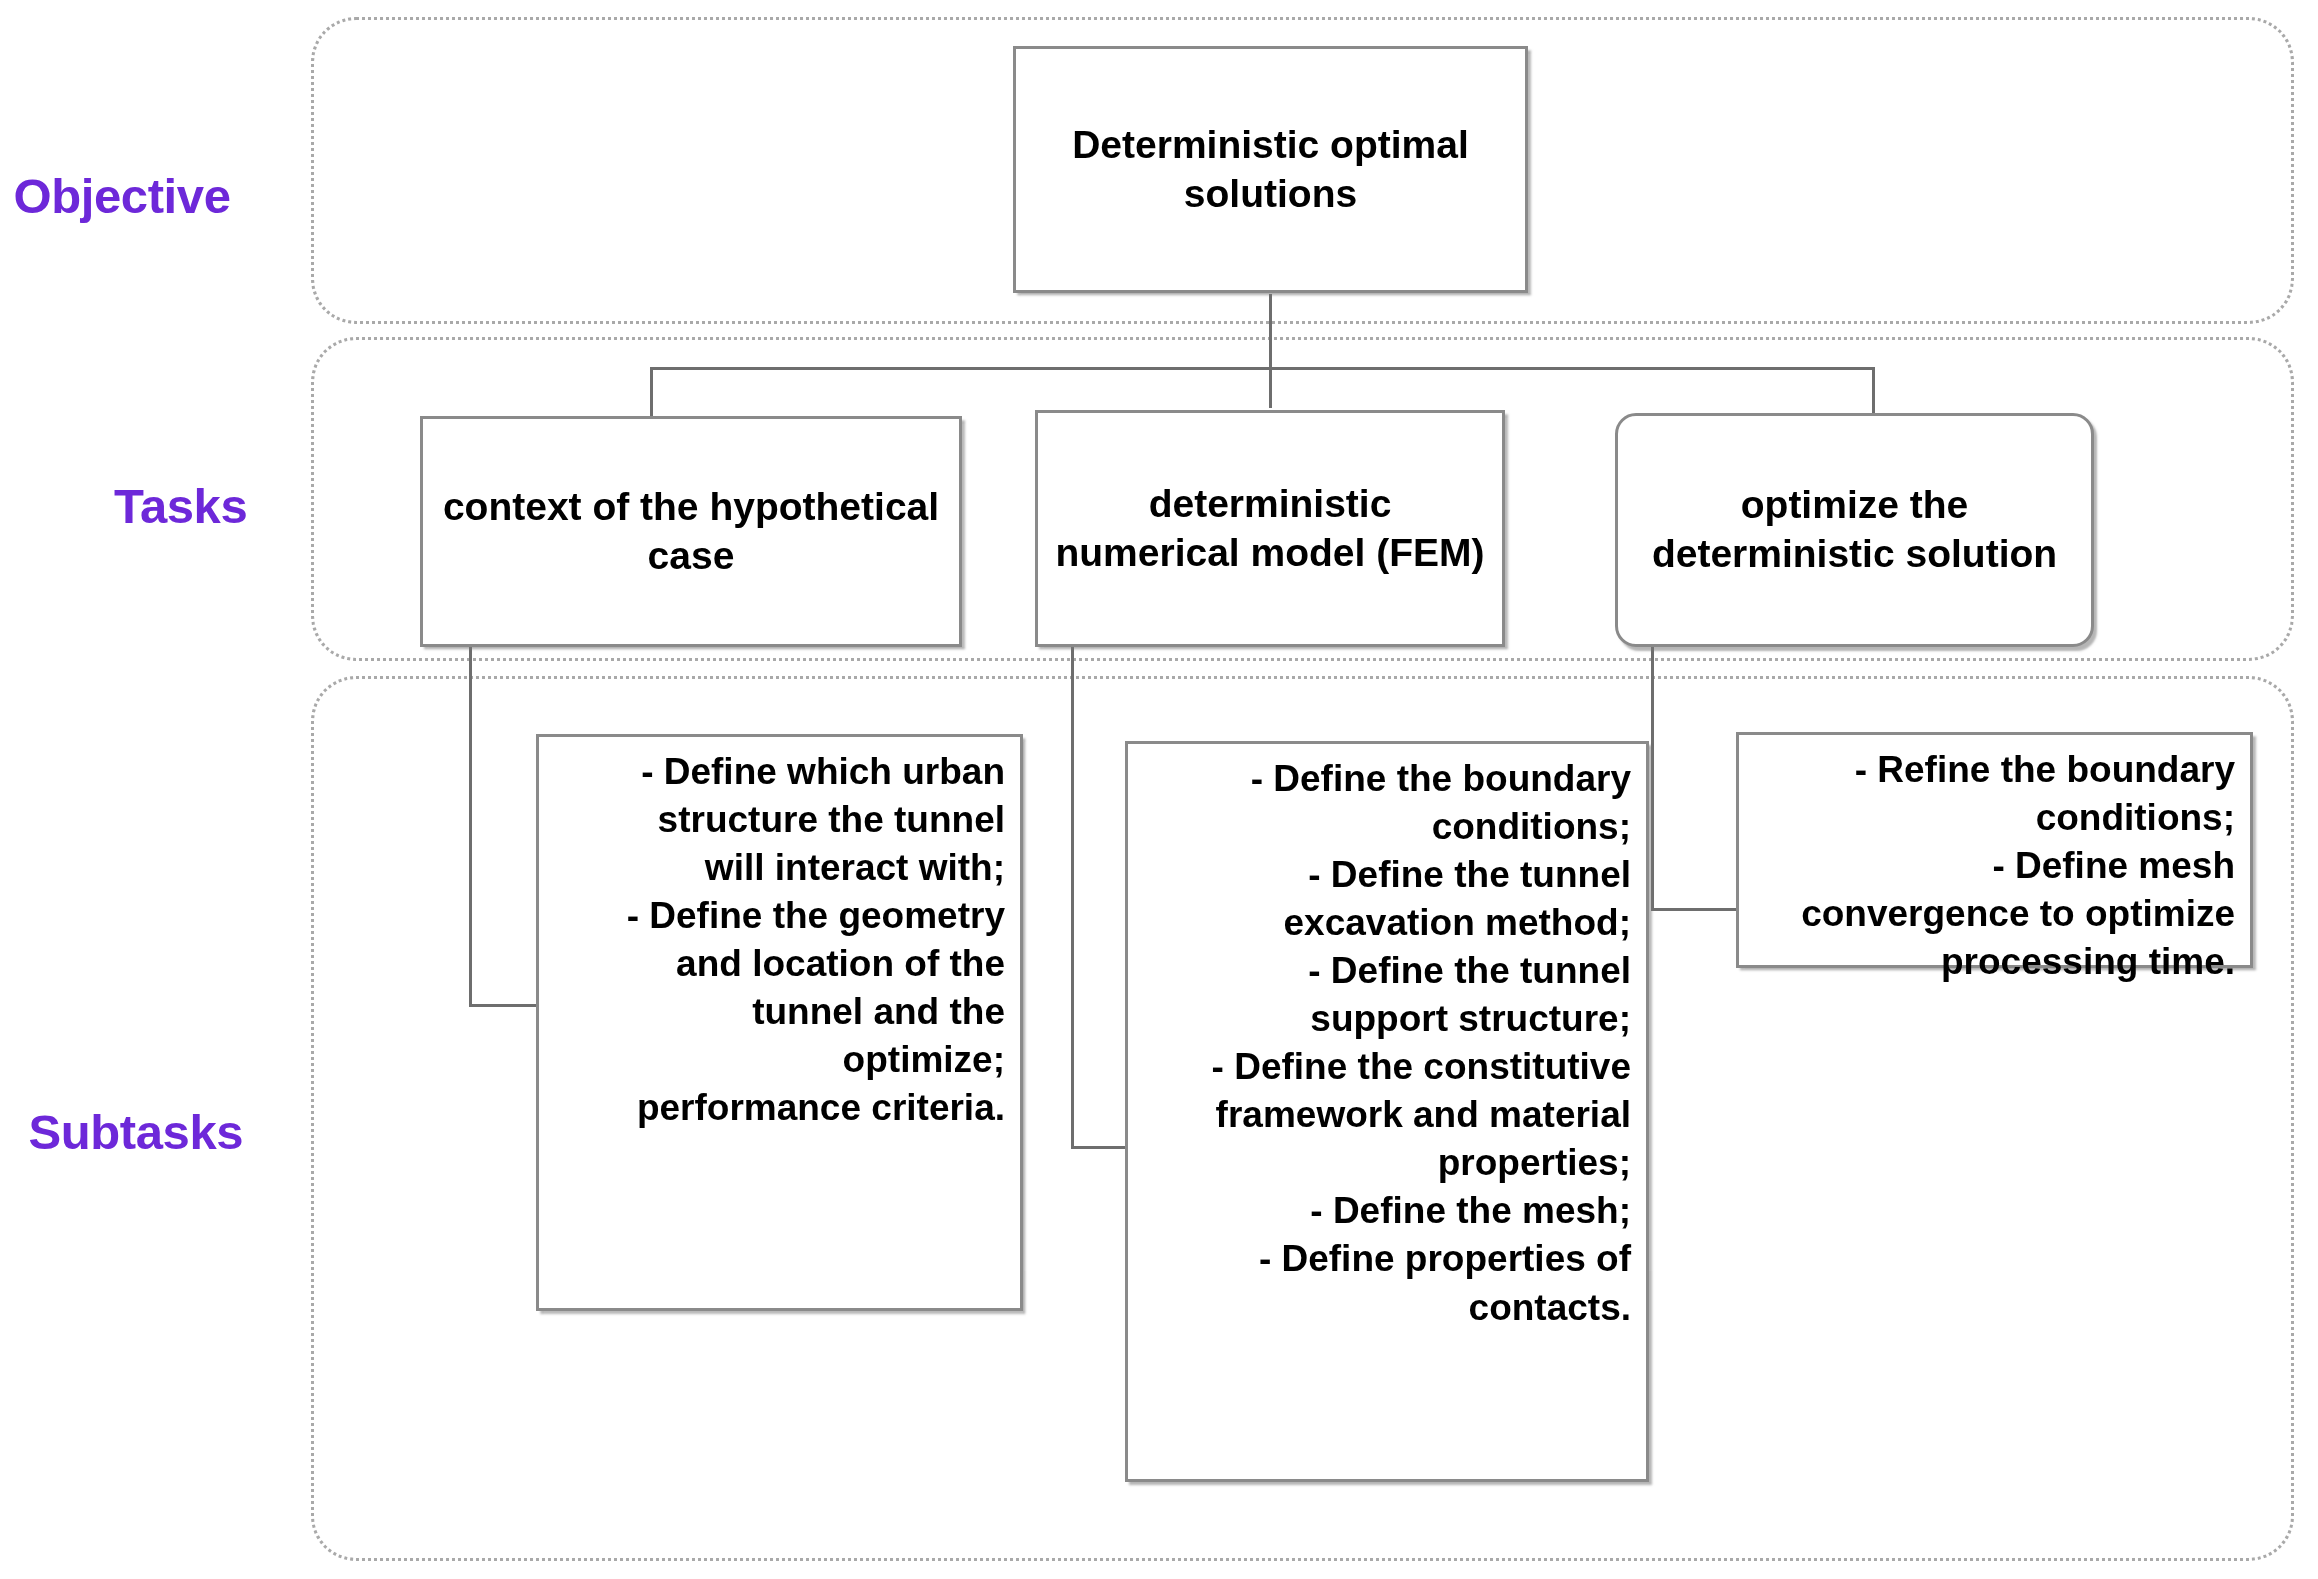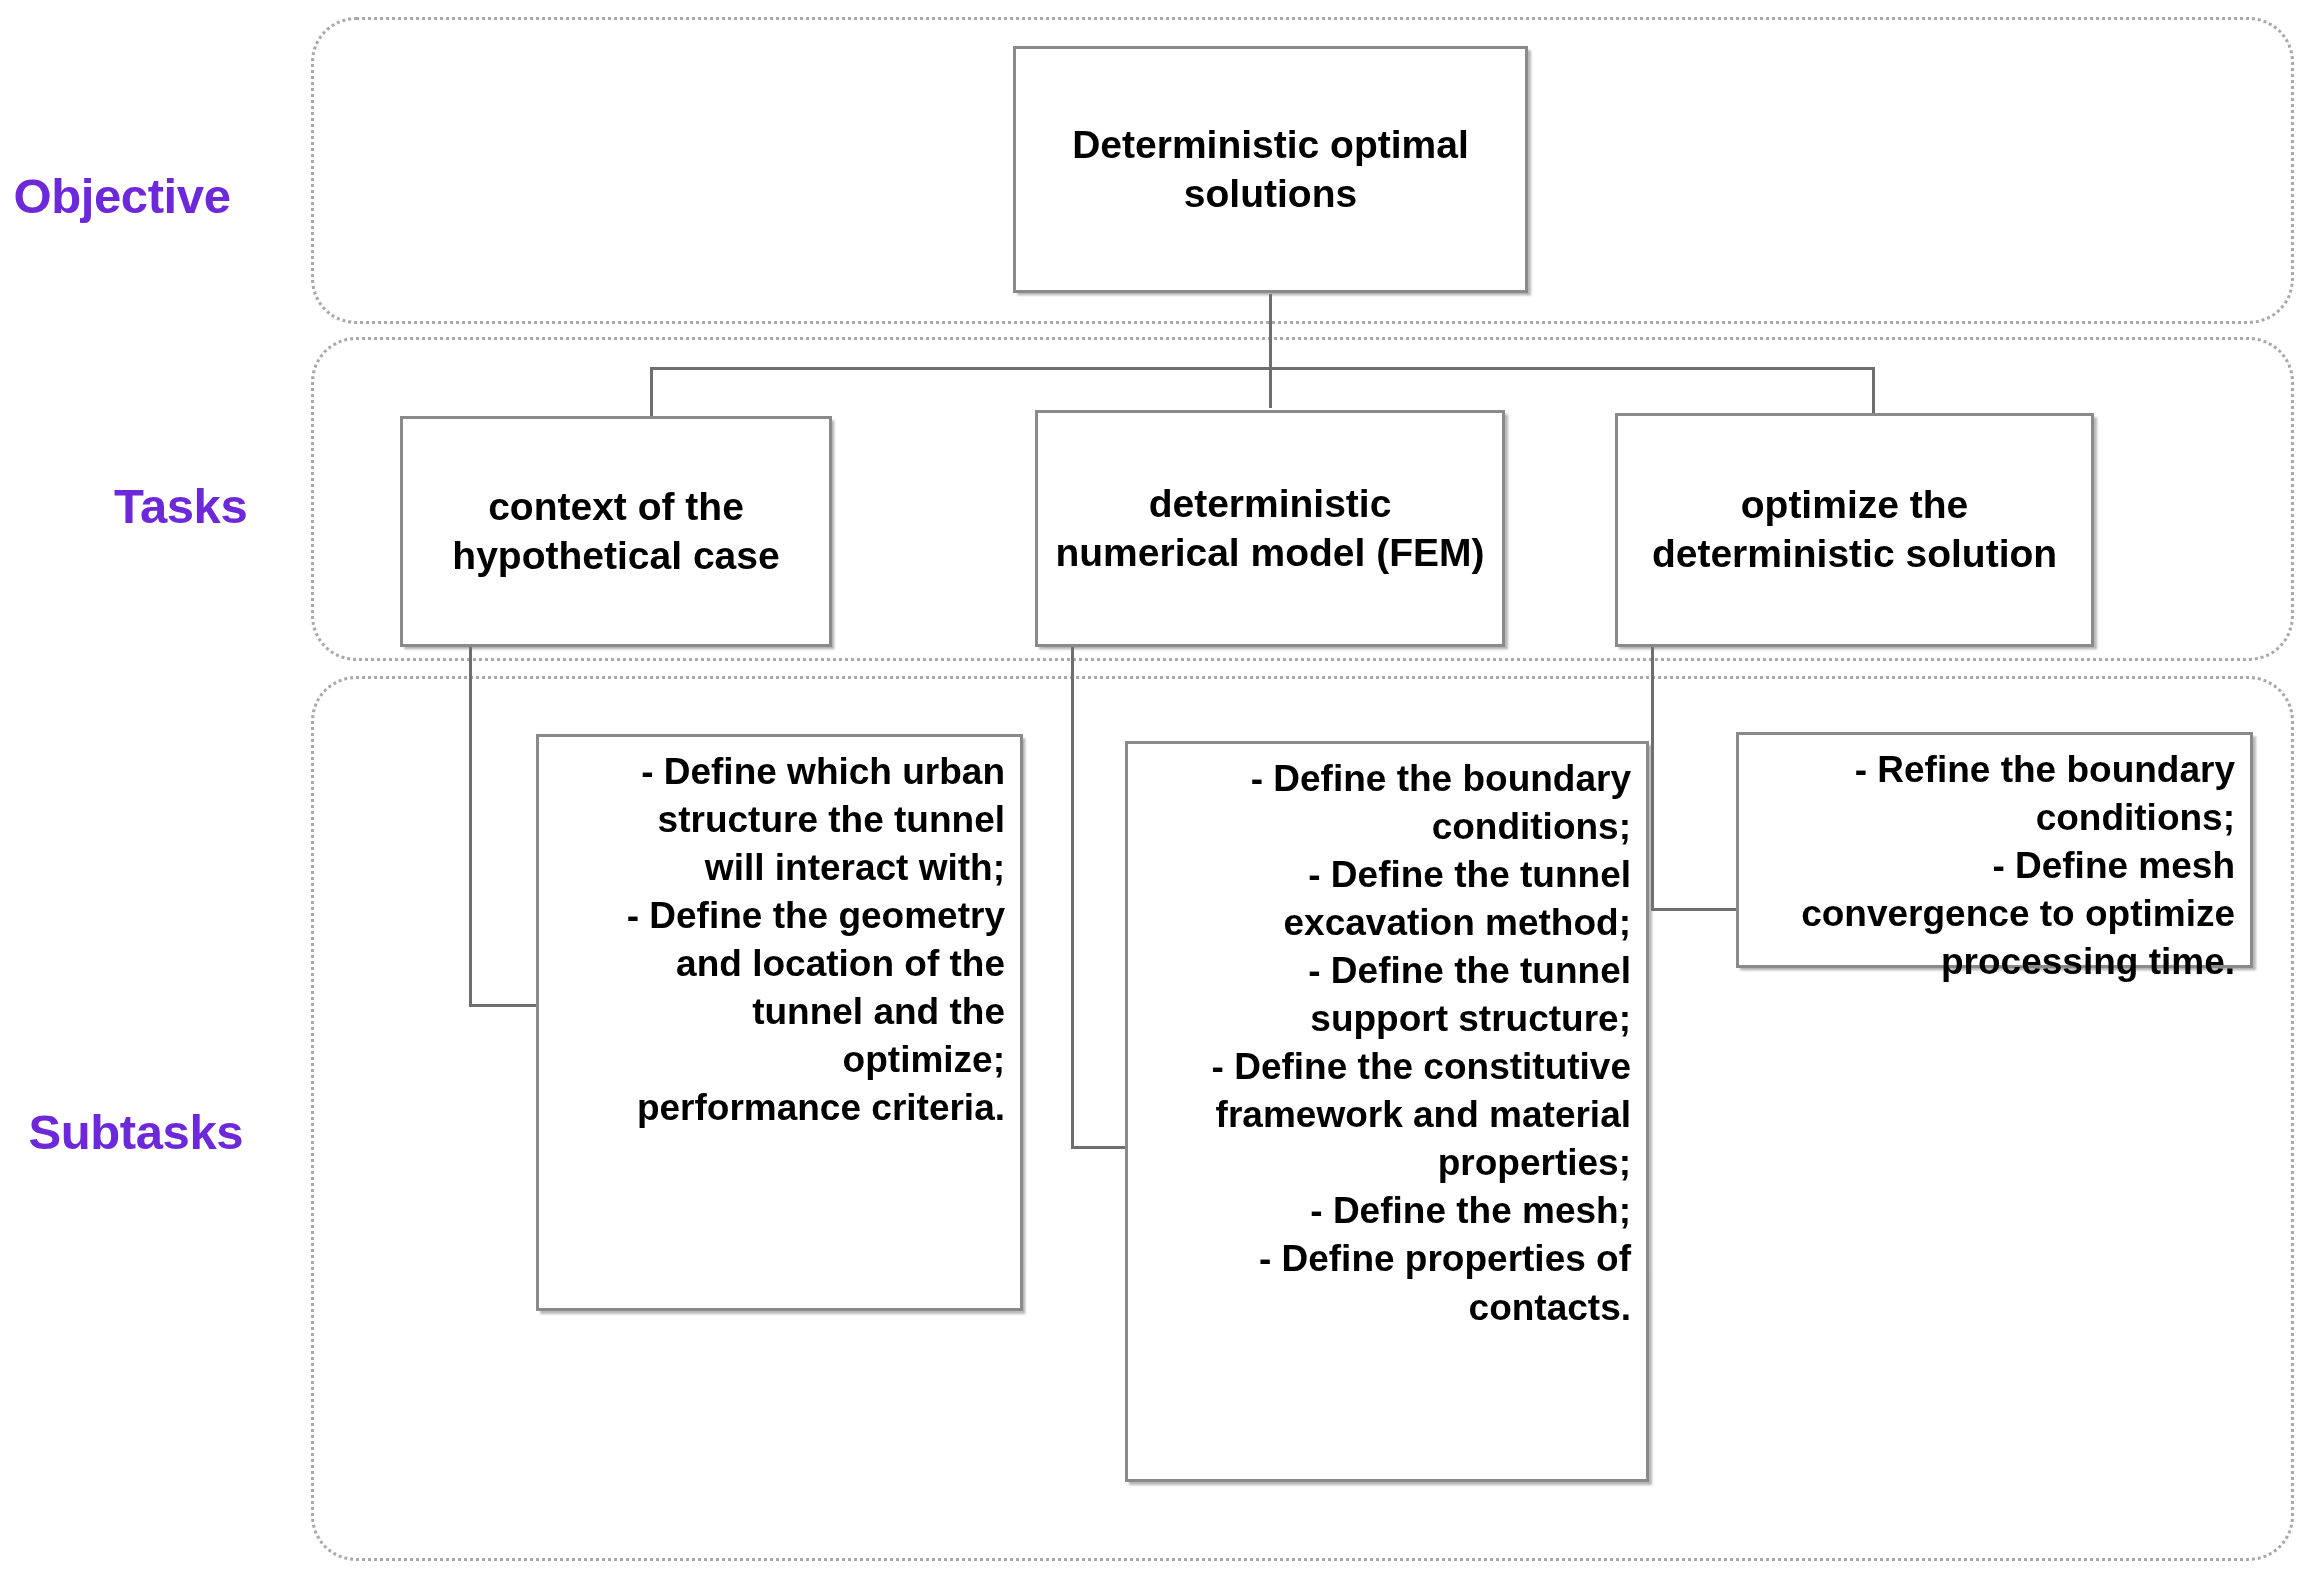--- a/index.html
+++ b/index.html
@@ -73,23 +73,23 @@
   .node-list .line {
     font-size: 37px;
     line-height: 1.30;
     white-space: nowrap;
   }
 
   
   #node-objective { left: 1013px; top: 46px; width: 515px; height: 247px; }
 
   
-  #node-task-0 { left: 400px;  top: 416px; width: 432px; height: 231px; }
+  #node-task-0 { left: 420px;  top: 416px; width: 542px; height: 231px; }
   #node-task-1 { left: 1035px; top: 410px; width: 470px; height: 237px; }
-  #node-task-2 { left: 1615px; top: 413px; width: 479px; height: 234px; }
+  #node-task-2 { left: 1615px; top: 413px; width: 479px; height: 234px; border-radius: 21px; }
 
   
   #node-subtask-0 { left: 536px;  top: 734px;  width: 487px; height: 577px; }
   #node-subtask-1 { left: 1125px; top: 741px;  width: 524px; height: 741px; }
   #node-subtask-2 { left: 1728px; top: 732px;  width: 517px; height: 236px; margin-left: 8px; }
 
   
   .conn {
     position: absolute;
     background: #6e6e6e;

